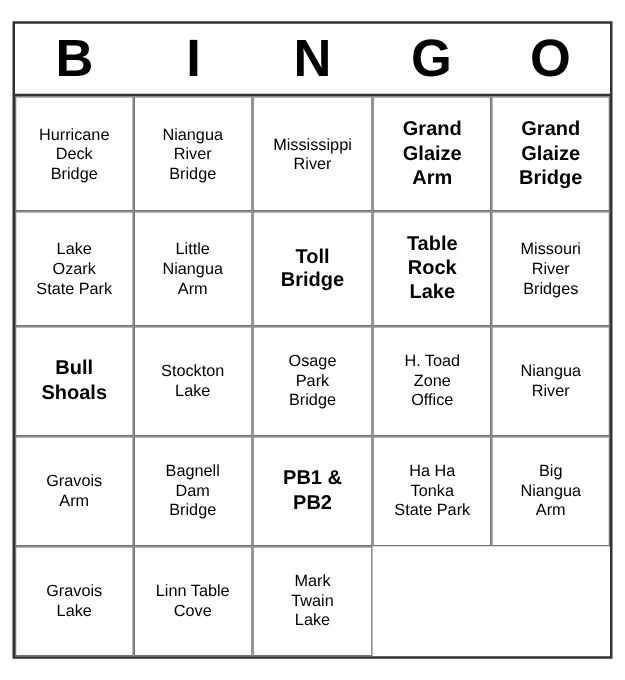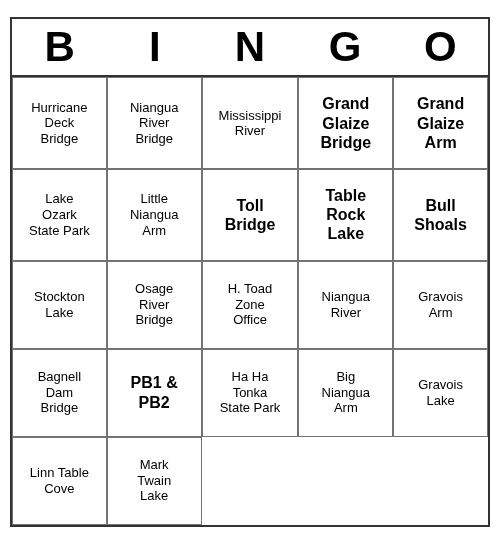--- a/index.html
+++ b/index.html
@@ -63,29 +63,30 @@
     <div class="bingo-header-cell">B</div>
     <div class="bingo-header-cell">I</div>
     <div class="bingo-header-cell">N</div>
     <div class="bingo-header-cell">G</div>
     <div class="bingo-header-cell">O</div>
   </div>
   <div class="bingo-grid" id="bingo-grid">
   <div class="bingo-cell">Hurricane Deck Bridge</div>
       <div class="bingo-cell">Niangua River Bridge</div>
       <div class="bingo-cell">Mississippi River</div>
+      <div class="bingo-cell medium-text">Grand Glaize Arm</div>
       <div class="bingo-cell medium-text">Grand Glaize Bridge</div>
-      <div class="bingo-cell medium-text">Grand Glaize Arm</div>
       <div class="bingo-cell">Lake Ozark State Park</div>
       <div class="bingo-cell">Little Niangua Arm</div>
       <div class="bingo-cell large-text">Toll Bridge</div>
       <div class="bingo-cell medium-text">Table Rock Lake</div>
+      <div class="bingo-cell">Missouri River Bridges</div>
       <div class="bingo-cell large-text">Bull Shoals</div>
       <div class="bingo-cell">Stockton Lake</div>
-      <div class="bingo-cell">Osage River Bridge</div>
+      <div class="bingo-cell">Osage Park Bridge</div>
       <div class="bingo-cell">H. Toad Zone Office</div>
       <div class="bingo-cell">Niangua River</div>
       <div class="bingo-cell">Gravois Arm</div>
       <div class="bingo-cell">Bagnell Dam Bridge</div>
       <div class="bingo-cell large-text">PB1 &amp; PB2</div>
       <div class="bingo-cell">Ha Ha Tonka State Park</div>
       <div class="bingo-cell">Big Niangua Arm</div>
       <div class="bingo-cell">Gravois Lake</div>
       <div class="bingo-cell">Linn Table Cove</div>
       <div class="bingo-cell">Mark Twain Lake</div>

